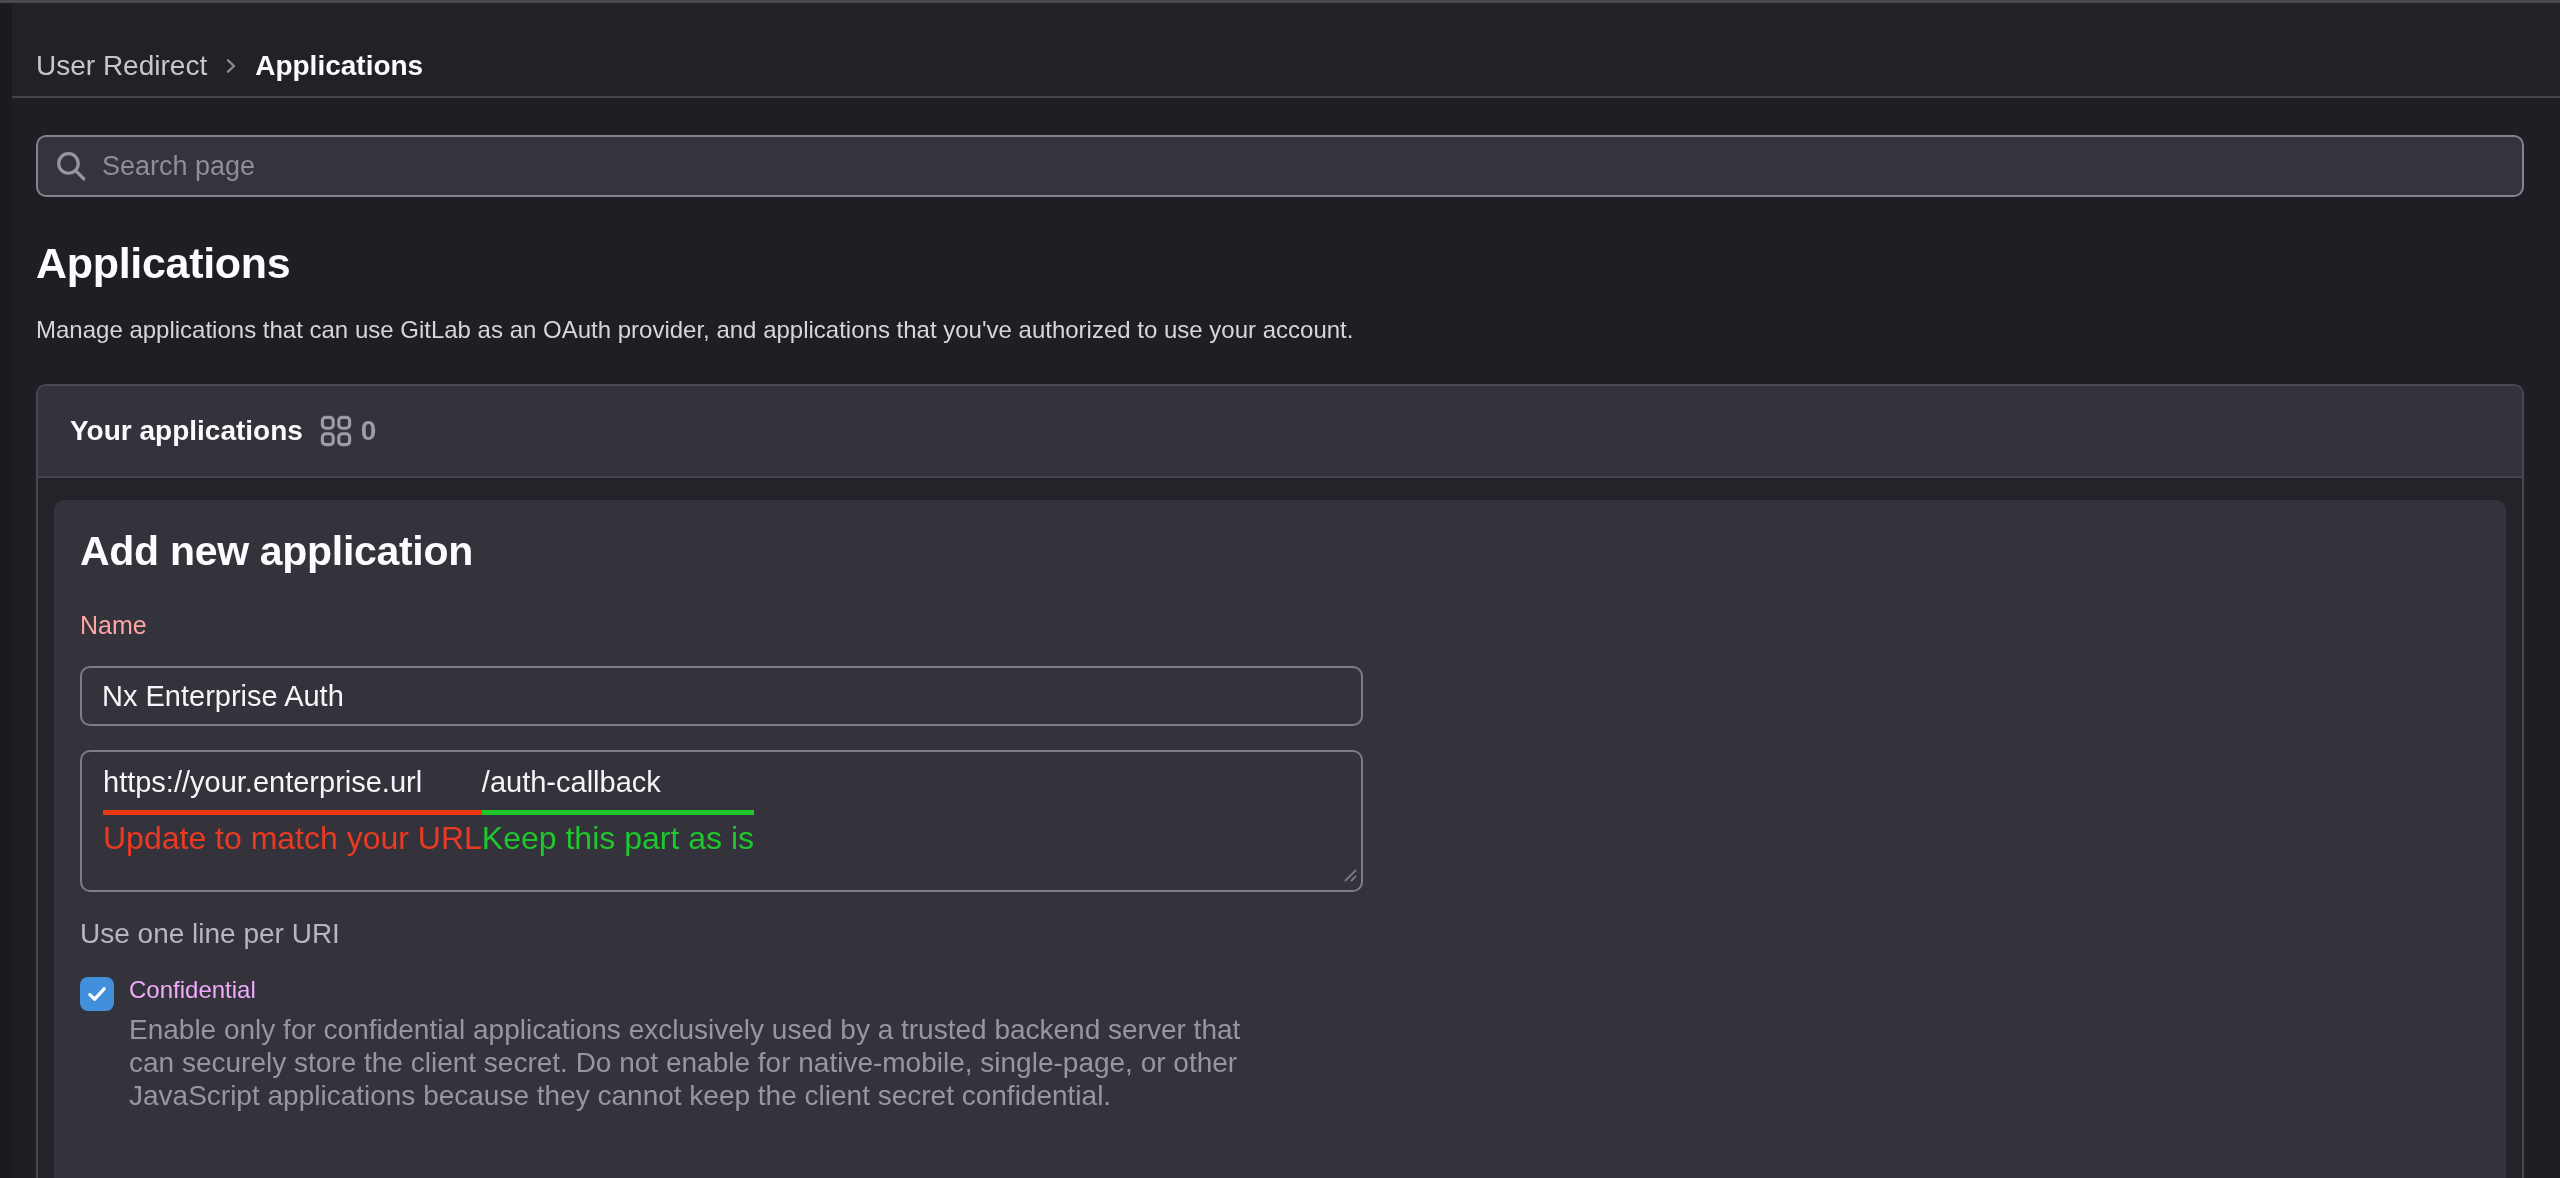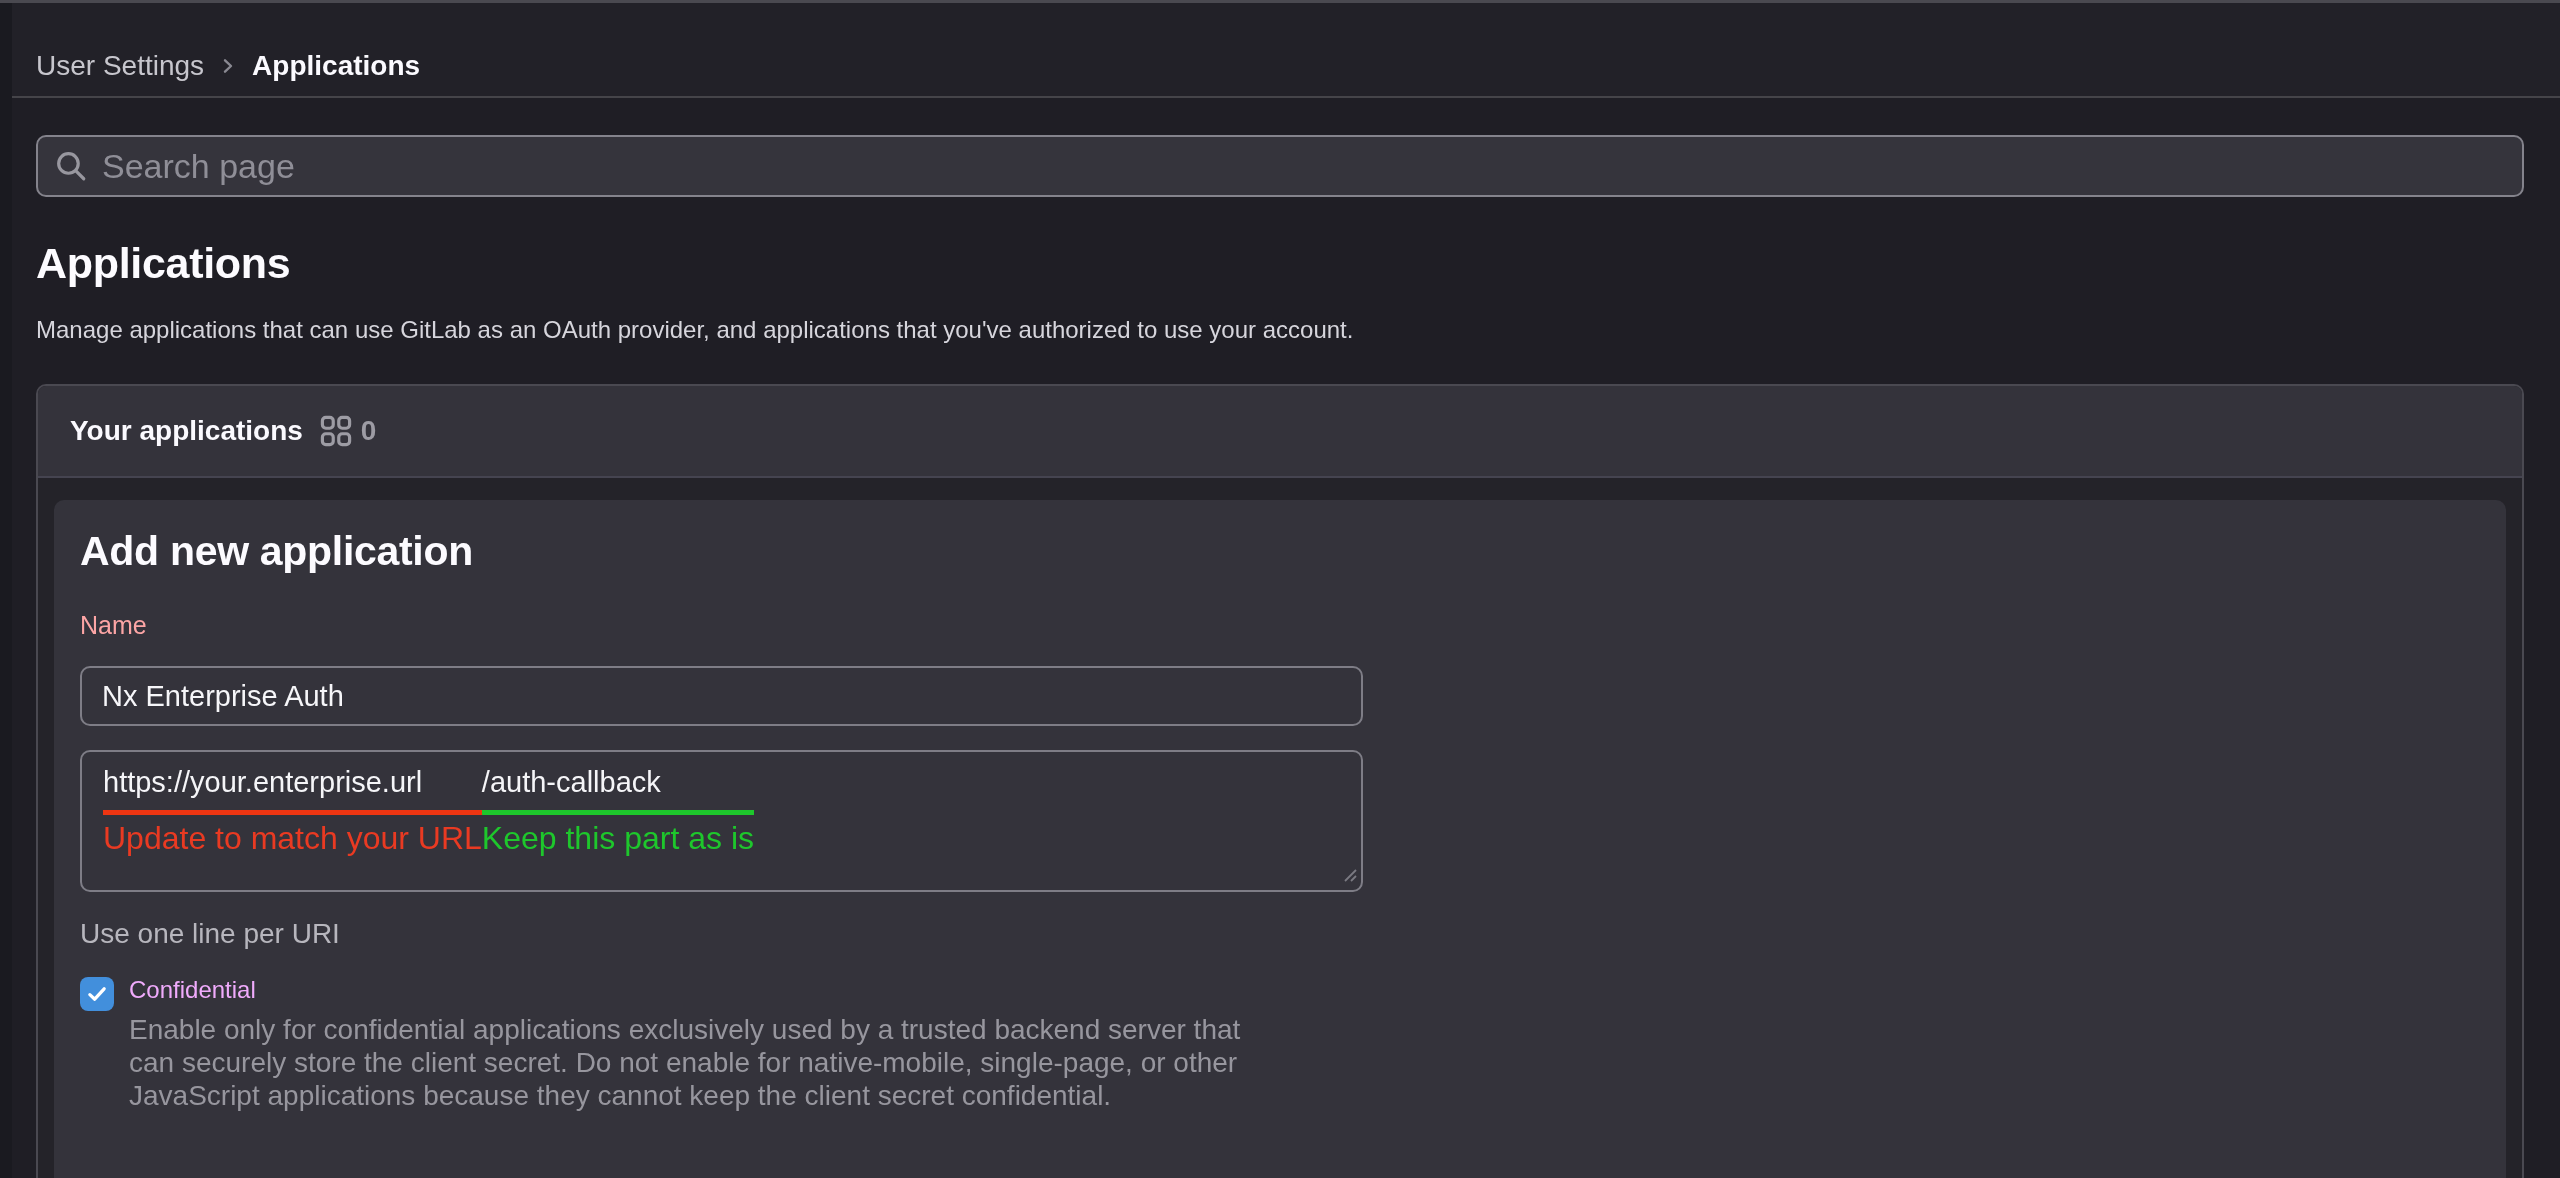--- a/index.html
+++ b/index.html
@@ -27,21 +27,21 @@
   .content{ padding:0 36px; }
 
   .searchbox{
     margin-top:37px; height:62px; width:2488px;
     background:#35343c; border:2px solid #84838c; border-radius:10px;
     display:flex; align-items:center; padding:0 16px; gap:14px;
   }
   .searchbox input{
     flex:1; background:transparent; border:none; outline:none;
     font-family:"Liberation Sans", sans-serif;
-    font-size:34px; color:#ecebf0; height:100%;
+    font-size:27px; color:#ecebf0; height:100%;
   }
   .searchbox input::placeholder{ color:#8f8e97; }
 
   h1.page-title{
     margin-top:42px; font-size:43px; font-weight:700; color:#fcfbff;
     letter-spacing:-0.3px;
   }
   .page-desc{ margin-top:28px; font-size:24px; color:#d6d5dc; }
 
   
@@ -106,21 +106,21 @@
   .cb-desc{ margin-top:9px; font-size:28px; line-height:33px; color:#97969e; }
 </style>
 </head>
 <body>
 
 <div class="top-line"></div>
 <div class="left-strip"></div>
 
 <header class="topbar">
   <nav class="breadcrumb">
-    <a class="crumb-link">User Settings</a>
+    <a class="crumb-link">User Redirect</a>
     <span class="crumb-sep">
       <svg width="24" height="24" viewBox="0 0 16 16" fill="none">
         <path d="M6 4.2 L10 8 L6 11.8" stroke="#8a8992" stroke-width="1.6" stroke-linecap="round" stroke-linejoin="round"></path>
       </svg>
     </span>
     <span class="crumb-current">Applications</span>
   </nav>
 </header>
 
 <main class="content">

